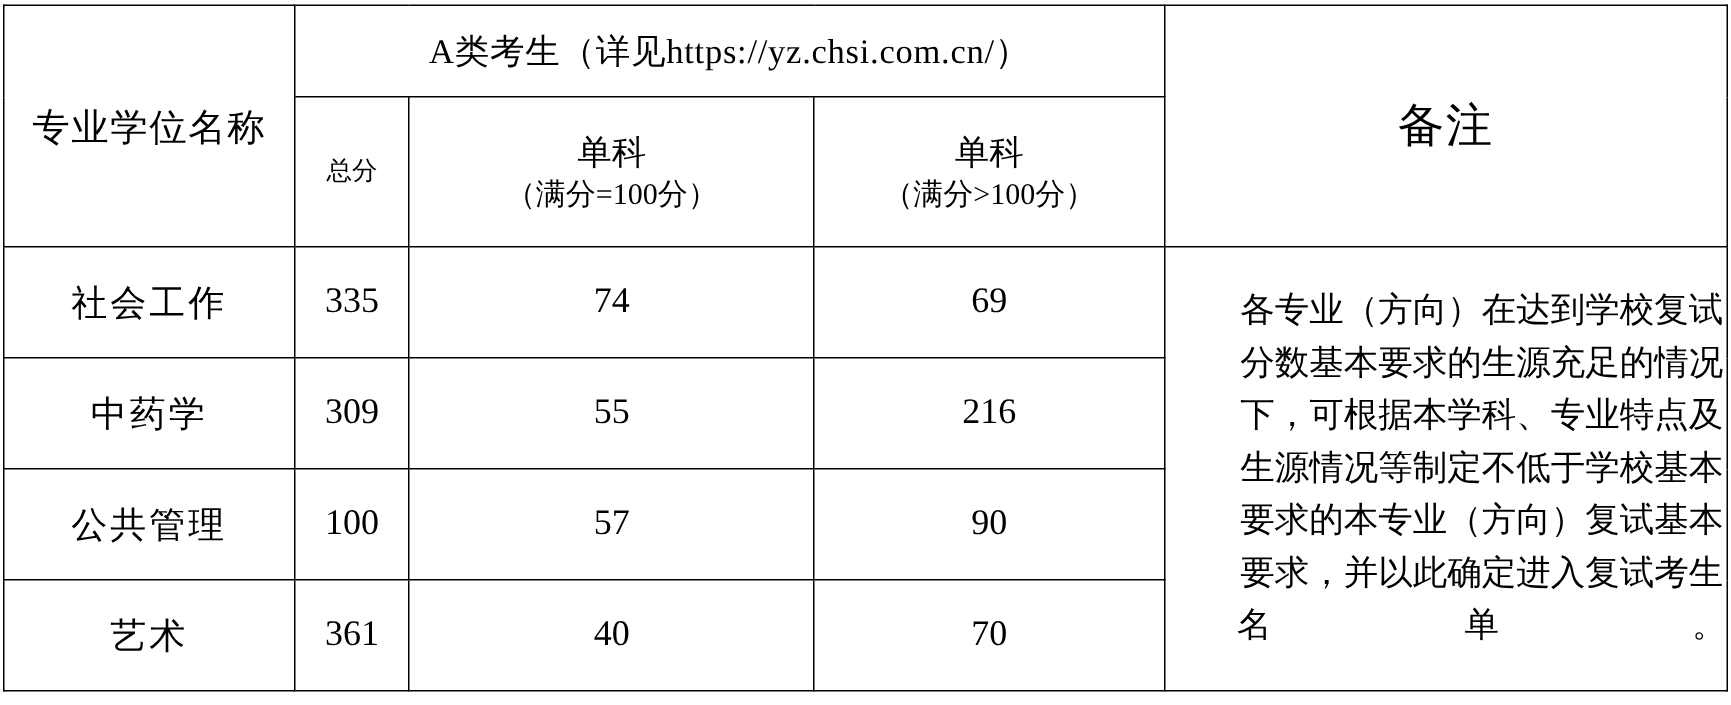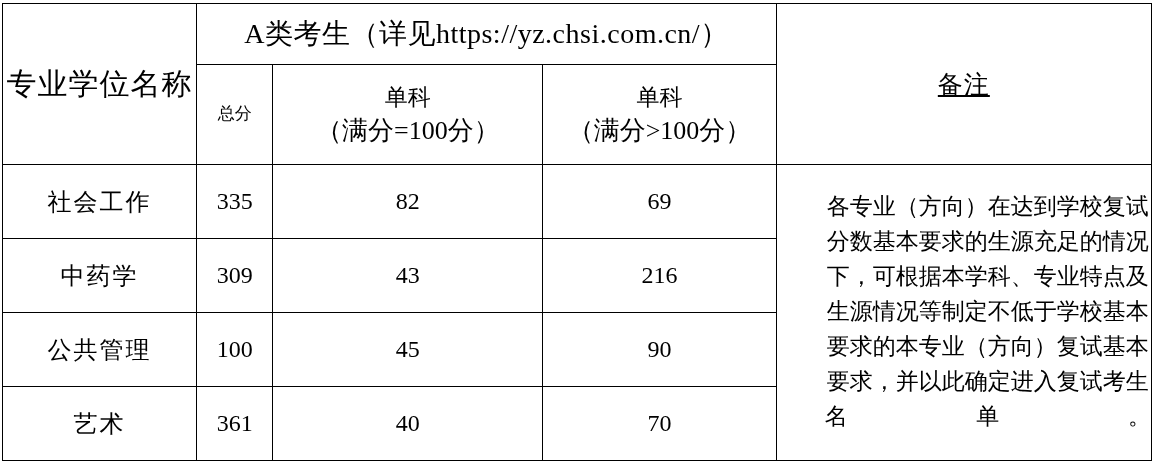--- a/index.html
+++ b/index.html
@@ -35,45 +35,44 @@
     padding: 0;
   }
   
   col.c-major   { width: 194px; }
   col.c-total   { width: 76px; }
   col.c-sub1    { width: 270px; }
   col.c-sub2    { width: 233px; }
   col.c-remark  { width: 375px; }
 
   .hdr-major {
-    font-size: 30px;
+    font-size: 25px;
     letter-spacing: 1px;
     height: 160px;
   }
   .hdr-atype {
-    font-size: 28px;
+    font-size: 23px;
     height: 60px;
     letter-spacing: 0.5px;
     padding: 0 10px;
     white-space: nowrap;
   }
   .hdr-remark {
-    font-size: 25px;
+    font-size: 31px;
     letter-spacing: 1px;
     height: 160px;
-    text-decoration: underline;
   }
   .hdr-sub {
     font-size: 23px;
     height: 98px;
     line-height: 1.35;
   }
   .hdr-sub .line2 {
     display: block;
-    font-size: 26px;
+    font-size: 20px;
   }
   .hdr-total {
     font-size: 17px;
   }
   .row-cell {
     height: 73px;
     font-size: 24px;
   }
   .row-major {
     font-size: 24px;
@@ -118,36 +117,36 @@
         </td>
         <td class="hdr-sub">
           <span>单科</span>
           <span class="line2">（满分&gt;100分）</span>
         </td>
       </tr>
 
       <tr>
         <td class="row-cell row-major">社会工作</td>
         <td class="row-cell">335</td>
-        <td class="row-cell">82</td>
+        <td class="row-cell">74</td>
         <td class="row-cell">69</td>
         <td class="remark-cell" rowspan="4">
           <span class="remark-text">各专业（方向）在达到学校复试分数基本要求的生源充足的情况下，可根据本学科、专业特点及生源情况等制定不低于学校基本要求的本专业（方向）复试基本要求，并以此确定进入复试考生名单。</span>
         </td>
       </tr>
       <tr>
         <td class="row-cell row-major">中药学</td>
         <td class="row-cell">309</td>
-        <td class="row-cell">43</td>
+        <td class="row-cell">55</td>
         <td class="row-cell">216</td>
       </tr>
       <tr>
         <td class="row-cell row-major">公共管理</td>
         <td class="row-cell">100</td>
-        <td class="row-cell">45</td>
+        <td class="row-cell">57</td>
         <td class="row-cell">90</td>
       </tr>
       <tr>
         <td class="row-cell row-major">艺术</td>
         <td class="row-cell">361</td>
         <td class="row-cell">40</td>
         <td class="row-cell">70</td>
       </tr>
     </tbody>
   </table>

